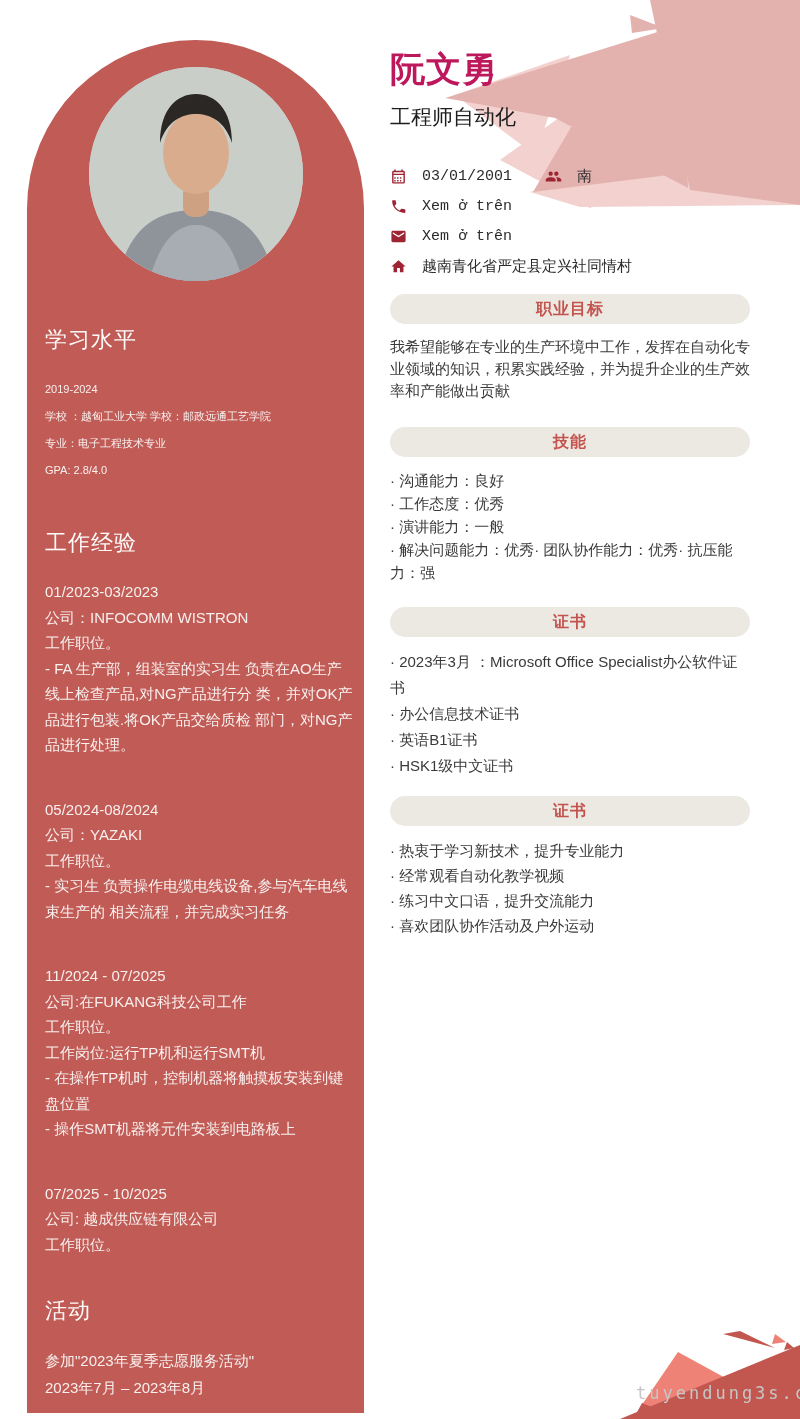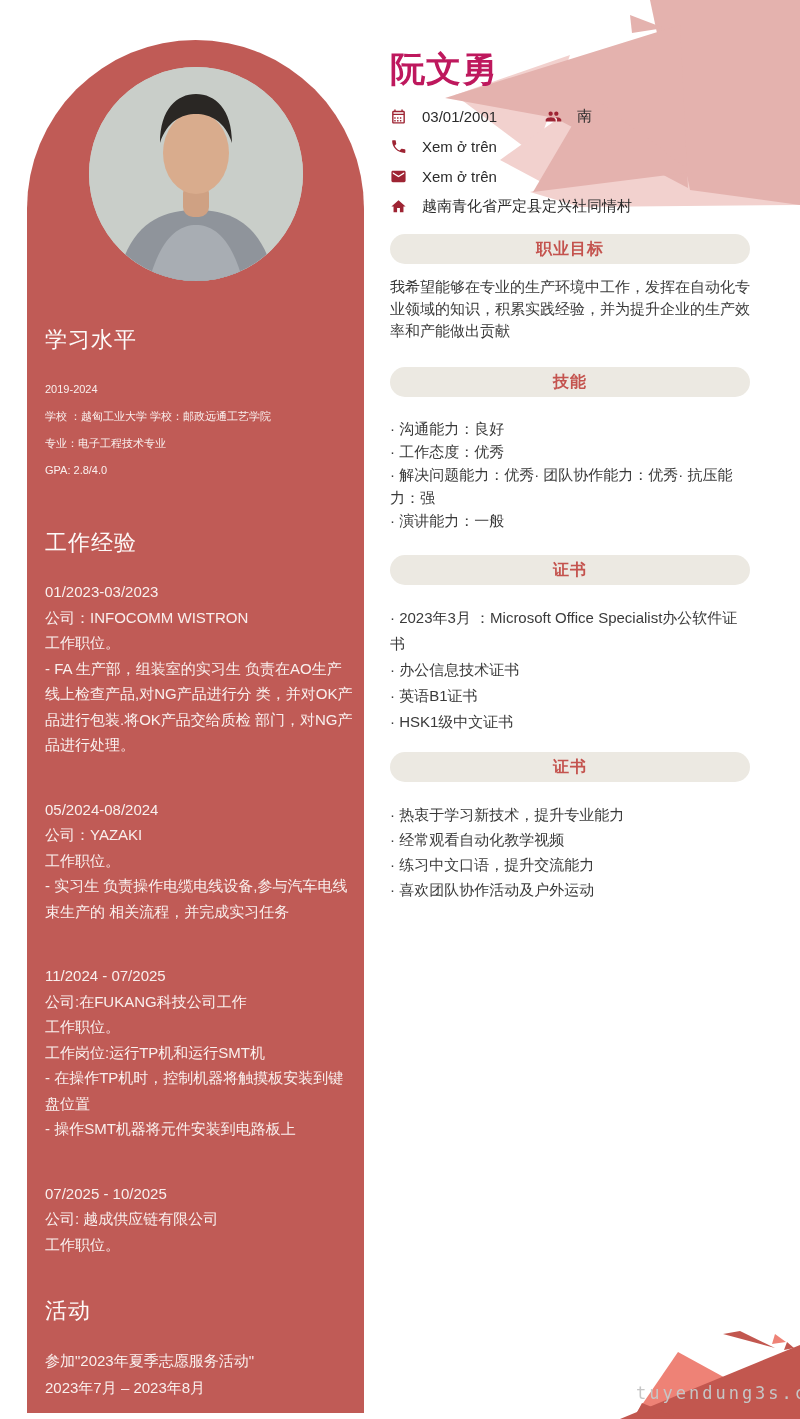--- a/index.html
+++ b/index.html
@@ -29,36 +29,36 @@
     margin:44px 0 21px;
   }
   .side-block { font-size:11px; line-height:27px; }
   .exp-entry { font-size:15px; line-height:25.5px; margin-bottom:39px; }
   .exp-details { white-space:pre-line; }
   .acts { font-size:15px; line-height:27px; }
   
   .main { position:absolute; left:390px; top:0; width:360px; z-index:2; }
   .name { font-size:35px; font-weight:bold; color:#be185d; margin:46px 0 0; letter-spacing:1px; }
   .job-title { font-size:21px; color:#1d1d1d; margin-top:10px; }
-  .contacts { margin-top:8px; }
+  .contacts { margin-top:30px;font-family:Liberation Mono, monospace; }
   .contact-row { position:relative; display:flex; align-items:center; height:30px; font-size:15px; color:#2b2b2b; }
   .c-icon { width:18px; height:18px; margin-right:14px; flex:none; display:flex; align-items:center; }
   .c-icon svg { width:17px; height:17px; fill:var(--icon-red,#9e2433); }
   .gender-cell { position:absolute; left:155px; top:0; height:30px; display:flex; align-items:center; }
   .pill {
     height:30px; border-radius:15px; background:var(--pill,#ece9e2);
     display:flex; align-items:center; justify-content:center;
     font-size:16px; font-weight:bold; color:var(--accent,#c4534e); letter-spacing:1px;
   }
   .pill-objective { margin-top:13px; }
   .pill-skills   { margin-top:25px; }
   .pill-certs    { margin-top:23px; }
   .pill-interests{ margin-top:17px; }
   .para { margin-top:12px; font-size:15px; line-height:22px; color:#3a3a3a; }
-  .blist { margin-top:20px; font-size:15px; color:#3a3a3a; }
+  .blist { margin-top:12px; font-size:15px; color:#3a3a3a; }
   .blist-skills .bullet-item { line-height:23px; }
   .blist-certs .bullet-item { line-height:26px; }
   .blist-interests .bullet-item { line-height:25px; }
   .bullet-item::before { content:"· "; }
   
   .watermark {
     position:absolute; left:636px; top:1383px; z-index:3;
     font-family:"DejaVu Sans Mono", monospace;
     font-size:17px; letter-spacing:3px; color:#c6c6c6;
   }
@@ -145,20 +145,21 @@
     <div class="acts">
 
     <div>参加"2023年夏季志愿服务活动"</div>
         <div>2023年7月 – 2023年8月</div>
       </div>
   </div>
 </div>
 
 <div class="main">
   <div class="name">阮文勇</div>
+  <div class="job-title">工程师自动化</div>
 
   <div class="contacts">
     <div class="contact-row">
       <span class="c-icon">
         <svg viewBox="0 0 24 24">
             <path d="M19 4h-1V2h-2v2H8V2H6v2H5c-1.1 0-2 .9-2 2v14c0 1.1.9 2 2 2h14c1.1 0 2-.9 2-2V6c0-1.1-.9-2-2-2zm0 16H5V10h14v10zM5 8V6h14v2H5zm3 5H6v2h2v-2zm4 0h-2v2h2v-2zm4 0h-2v2h2v-2zm-8 4H6v2h2v-2zm4 0h-2v2h2v-2zm4 0h-2v2h2v-2z"></path>
           </svg>
       </span>
       <span>03/01/2001</span>
       <span class="gender-cell">
@@ -197,22 +198,22 @@
   </div>
 
   <div class="pill pill-objective">职业目标</div>
   <div class="para">我希望能够在专业的生产环境中工作，发挥在自动化专业领域的知识，积累实践经验，并为提升企业的生产效率和产能做出贡献</div>
 
   <div class="pill pill-skills">技能</div>
   <div class="blist blist-skills">
 
   <div class="bullet-item">沟通能力：良好</div>
       <div class="bullet-item">工作态度：优秀</div>
+      <div class="bullet-item">演讲能力：一般</div>
       <div class="bullet-item">解决问题能力：优秀· 团队协作能力：优秀· 抗压能力：强</div>
-      <div class="bullet-item">演讲能力：一般</div>
     </div>
 
   <div class="pill pill-certs">证书</div>
   <div class="blist blist-certs">
 
   <div class="bullet-item">2023年3月 ：Microsoft Office Specialist办公软件证书</div>
       <div class="bullet-item">办公信息技术证书</div>
       <div class="bullet-item">英语B1证书</div>
       <div class="bullet-item">HSK1级中文证书</div>
     </div>

